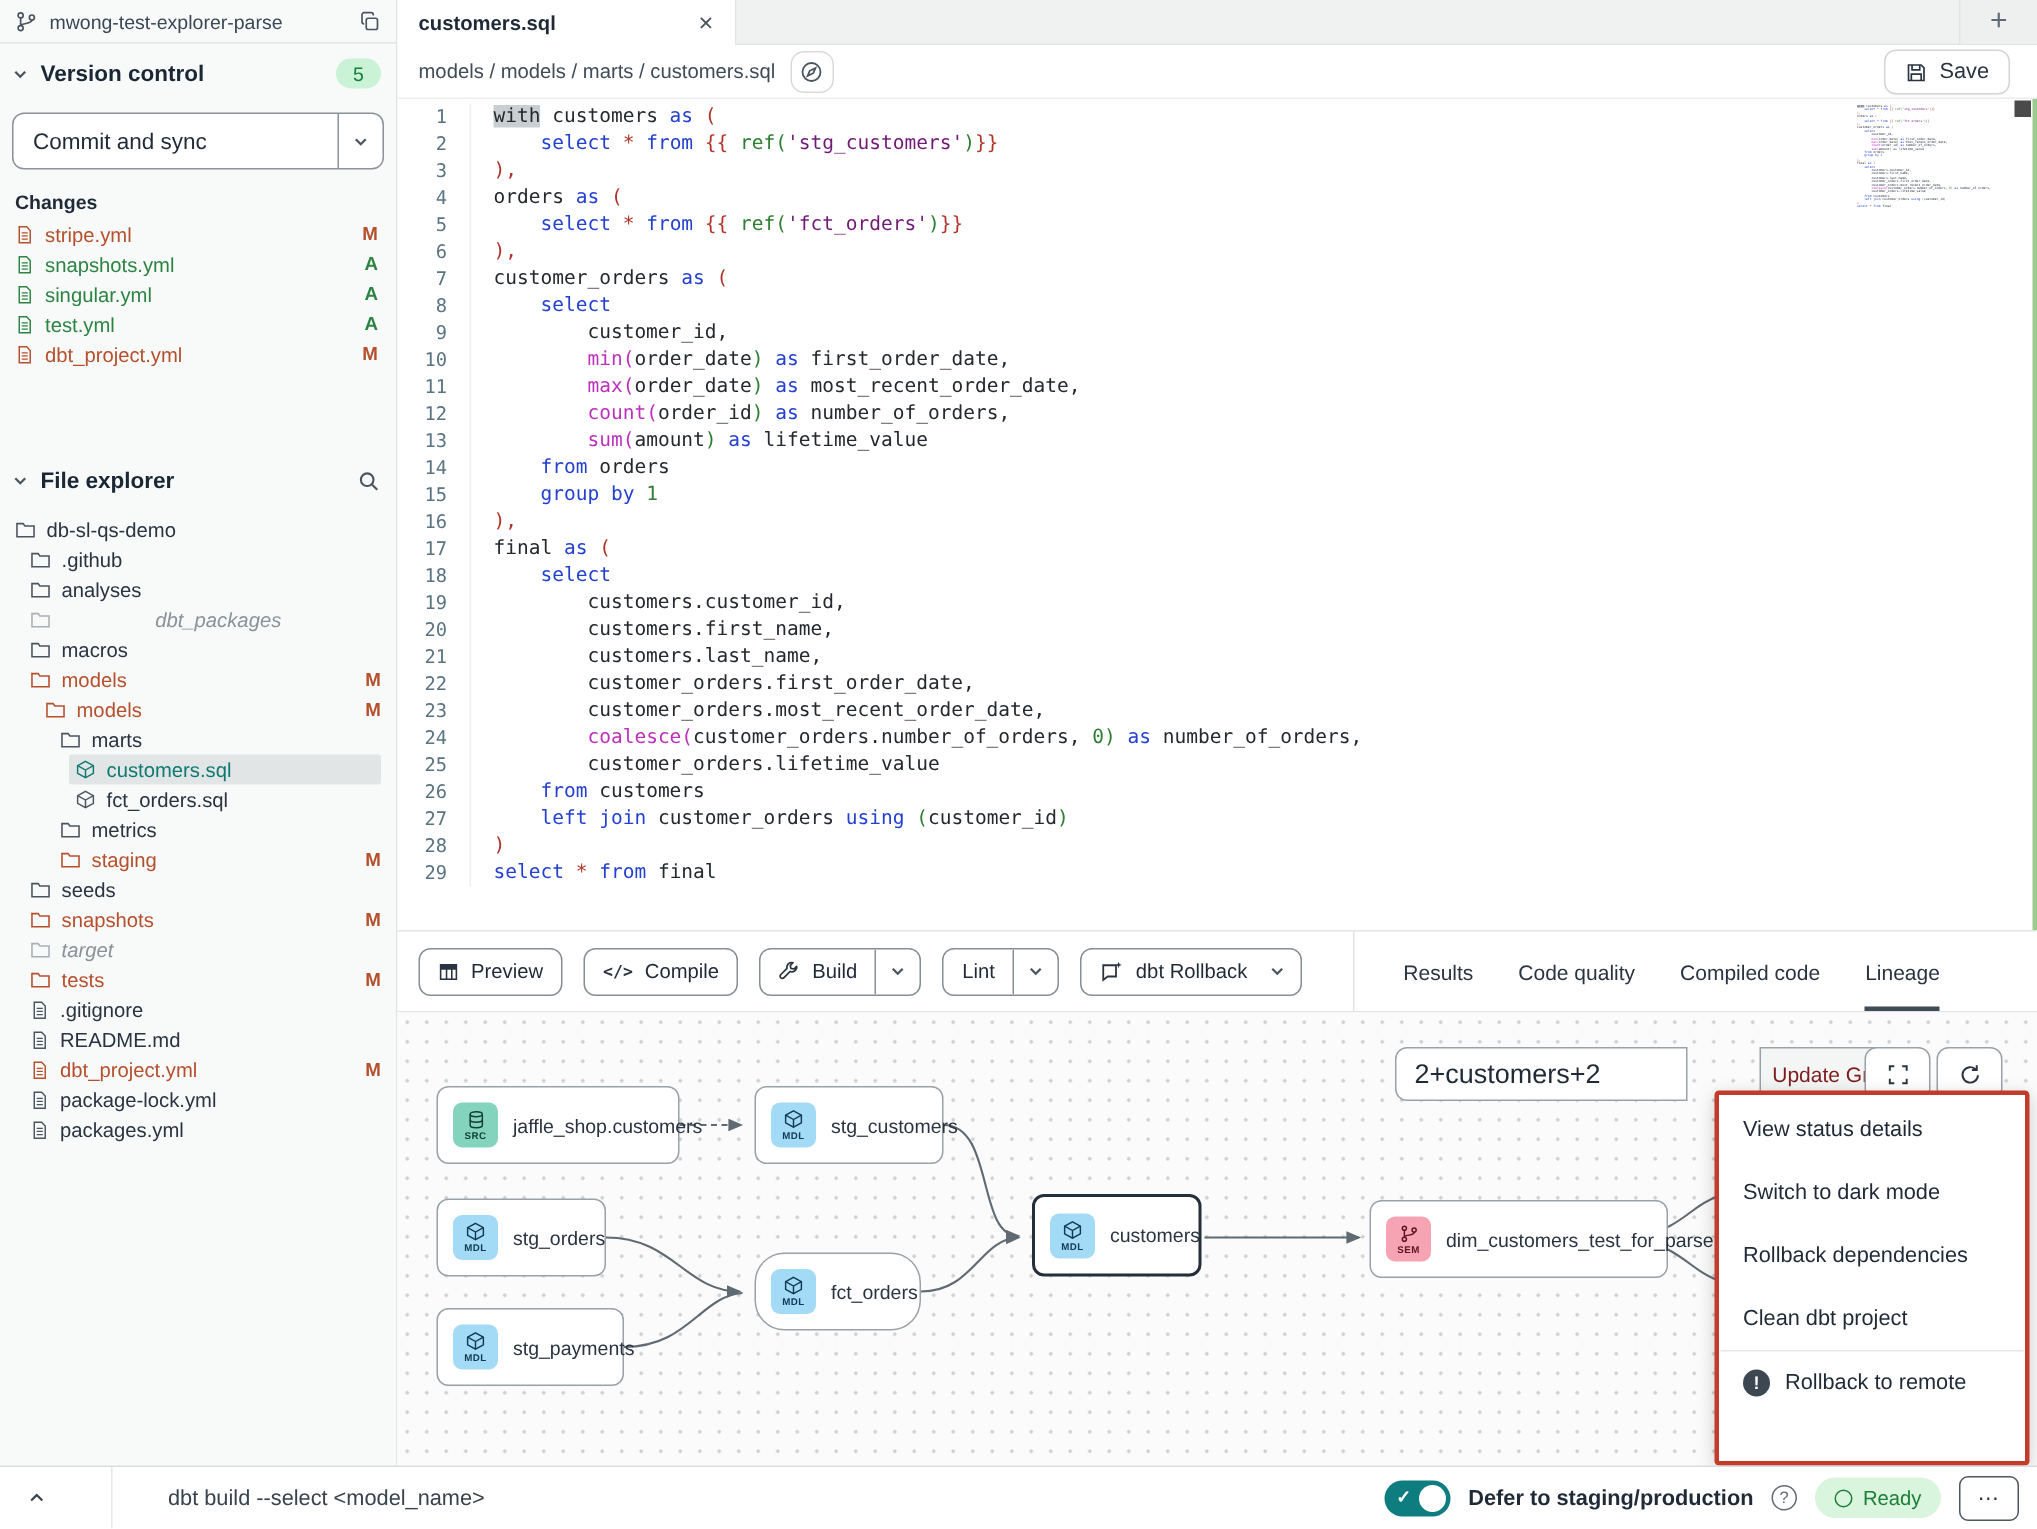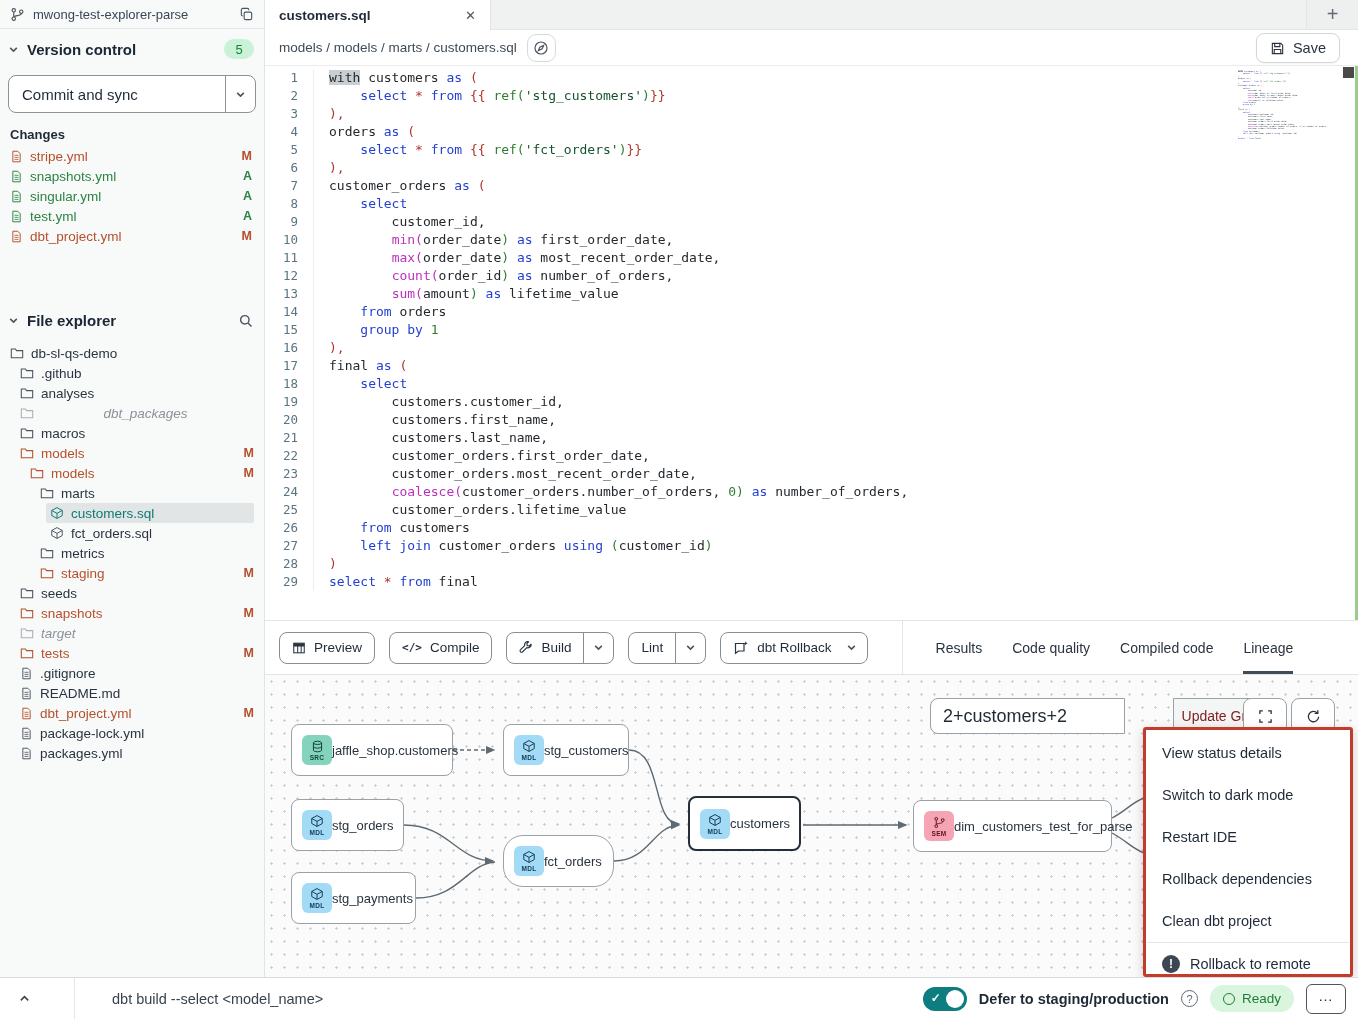--- a/index.html
+++ b/index.html
@@ -46,21 +46,21 @@
   .compass-btn { width:29px; height:28px; border:1px solid #d7dadb; border-radius:9px; background:#fff; display:flex; align-items:center; justify-content:center; color:#4a555f; cursor:pointer; }
   .save-btn { position:absolute; right:18px; top:3px; height:30px; padding:0 13px; background:#fff; border:1px solid #d2d6d8; border-radius:8px; display:flex; align-items:center; gap:8px; font-size:14.5px; color:#2a3440; cursor:pointer; box-shadow:0 1px 2px rgba(0,0,0,.04); }
 
   
   .editor { flex:1; position:relative; overflow:hidden; font-family:"DejaVu Sans Mono", monospace; }
   .code-wrap { display:flex; padding-top:3px; }
   .gutter { width:48px; text-align:right; padding-right:15px; color:#5a7482; font-size:12.5px; }
   .gutter div, .codelines div { height:18px; line-height:18px; white-space:pre; }
   .codelines { font-size:13px; color:#24292e; border-left:1px solid #eceeef; padding-left:15px; }
   .tok-k { color:#2440d0; } .tok-f { color:#bc30bc; } .tok-p { color:#b0342b; }
-  .tok-s { color:#14532d;margin-top:44px; } .tok-g { color:#2e7d32; }
+  .tok-s { color:#701a75;margin-top:44px; } .tok-g { color:#2e7d32; }
   .tok-h { background:#c9ced2; }
   .minimap { position:absolute; top:4px; right:24px; width:96px; font-size:2px; line-height:2.4px; white-space:pre; pointer-events:none; }
   .minimap div { height:2.4px; }
   .vscroll { position:absolute; top:0; right:4px; width:11px; height:100%; }
   .vscroll .thumb { position:absolute; top:1px; left:0; width:11px; height:11px; background:#4a4a4a; }
   .gitmark { position:absolute; top:0; right:0; width:3px; height:100%; background:#9ccb8f; }
 
   
   .toolrow { height:55px; border-top:1px solid #e2e5e6; border-bottom:1px solid #e2e5e6; display:flex; align-items:stretch; }
   .tool-left { display:flex; align-items:center; gap:14px; padding:0 14px; }
@@ -71,21 +71,21 @@
   .btn .bicon { display:flex; color:#2a3440; }
   .compile-glyph { font-family:"DejaVu Sans Mono", monospace; font-size:11px; font-weight:bold; }
   .tool-div { width:1px; background:#e2e5e6; margin-left:20px; }
   .panel-tabs { display:flex; align-items:stretch; padding-left:18px; }
   .ptab { display:flex; align-items:center; padding:0 15px; font-size:14px; color:#2a3440; position:relative; cursor:pointer; }
   .ptab.active .ul { position:absolute; left:15px; right:15px; bottom:0; height:3px; background:#3f4b57; }
 
   
   .canvas { height:302px; position:relative; background:#fbfbfb; background-image:radial-gradient(#cdd1d3 1px, transparent 1.2px); background-size:13px 13px; overflow:hidden; }
   .edges { position:absolute; left:0; top:0; z-index:1; }
-  .lnode { position:absolute; z-index:2; background:#fff; border:1px solid #9aa1a7; border-radius:8px; height:52px; display:flex; align-items:center; padding:0 12px 0 10px; cursor:pointer; }
+  .lnode { position:absolute; z-index:2; background:#fff; border:1px solid #9aa1a7; border-radius:8px; height:52px; display:flex; align-items:center; gap:10px; padding:0 12px 0 10px; cursor:pointer; }
   .lnode.selected { border:2px solid #242f3a; height:55px; }
   .lnode .nlabel { font-size:13px; color:#2a3440; white-space:nowrap; }
   .nbadge { width:30px; height:30px; border-radius:6px; display:flex; flex-direction:column; align-items:center; justify-content:center; gap:1px; flex:none; }
   .nbadge .k { font-size:6.5px; font-weight:bold; letter-spacing:.3px; }
   .nb-SRC { background:#84d4bd; color:#123f33; }
   .nb-MDL { background:#a3daf6; color:#123a52; }
   .nb-SEM { background:#f6a3b3; color:#5c1423; }
   .lin-input { position:absolute; left:665px; top:23px; width:195px; height:36px; z-index:3; background:#fff; border:1px solid #9aa1a7; border-radius:8px 0 0 8px; font-size:18px; color:#1f2a36; padding:0 12px; font-family:"Liberation Sans",sans-serif; }
   .lin-update { position:absolute; left:860px; top:23px; width:105px; height:36px; z-index:3; background:#f4f5f5; border:1px solid #9aa1a7; border-radius:0 8px 8px 0; font-size:14px; color:#7f1d1d; cursor:pointer;margin-left:48px; }
   .sq-btn { position:absolute; top:23px; width:44px; height:36px; z-index:3; background:#fff; border:1px solid #9aa1a7; border-radius:8px; display:flex; align-items:center; justify-content:center; color:#2a3440; cursor:pointer; }
@@ -729,21 +729,20 @@
     <button class="sq-btn" style="left:1026px">
       <svg width="15" height="15" viewBox="0 0 16 16" fill="none" stroke="currentColor" stroke-width="1.4">
           <path d="M13.5 8.3a5.5 5.5 0 1 1-1.5-4"></path>
           <path d="M12.6 1.2v3.4H9.2"></path>
         </svg>
     </button>
 
     <div class="ctx-menu" id="ctx-menu">
         <div class="ctx-item">View status details</div>
         <div class="ctx-item">Switch to dark mode</div>
-        <div class="ctx-item">Restart IDE</div>
         <div class="ctx-item">Rollback dependencies</div>
         <div class="ctx-item">Clean dbt project</div>
         <div class="ctx-div"></div>
         <div class="ctx-item">
           <span class="excl">!</span>
           <span>Rollback to remote</span>
         </div>
       </div>
   </div>
 </div>

